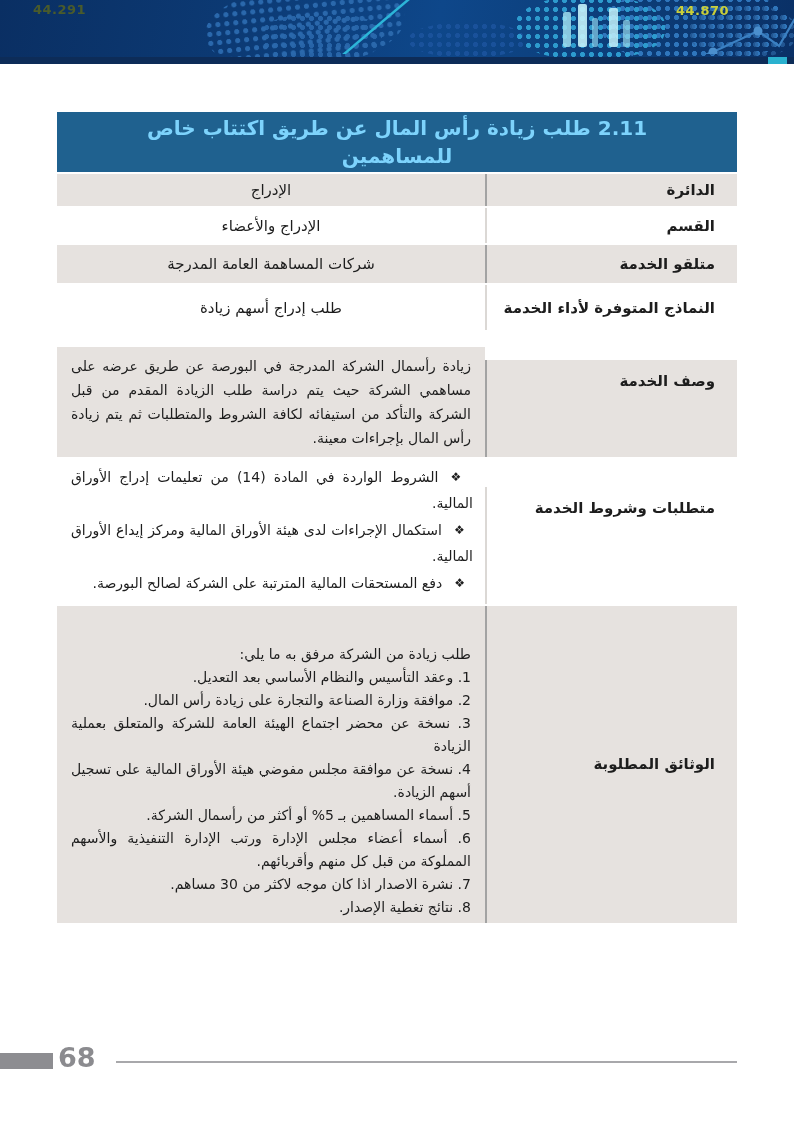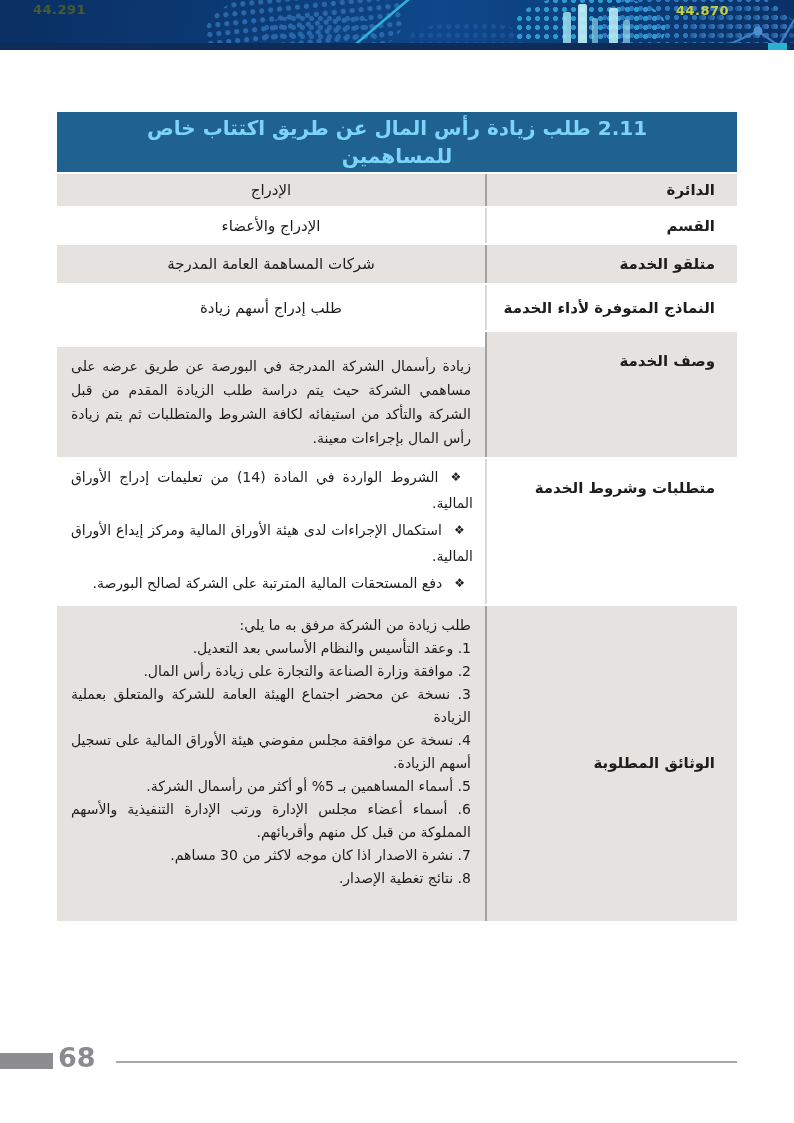--- a/index.html
+++ b/index.html
@@ -4,21 +4,21 @@
 <style>
   * { box-sizing: border-box; }
   html,body { margin:0; padding:0; }
   body {
     width:794px; height:1123px; background:#ffffff; position:relative;
     overflow:hidden; font-family:"DejaVu Sans", sans-serif; color:#1d1d1d;
   }
 
   
   .banner {
-    position:absolute; left:0; top:0; width:794px; height:50px; overflow:hidden;
+    position:absolute; left:0; top:0; width:794px; height:64px; overflow:hidden;
     background:linear-gradient(100deg,#0a2f63 0%, #0c3a74 30%, #0e478a 55%, #0c3d78 78%, #0a3066 100%);
   }
   .dotfield {
     position:absolute;
     background-image:radial-gradient(circle, var(--c) 2.2px, transparent 2.9px);
     background-size:9px 9px;
   }
   .df1 { left:205px; top:-16px; width:200px; height:84px; --c:#2a68ac; transform:rotate(-6deg); border-radius:48%; }
   .df2 { left:262px; top:14px; width:120px; height:46px; --c:#2a68ac; border-radius:40%; opacity:.9; }
   .df3 { left:600px; top:-14px; width:190px; height:80px; --c:#2f76bc; border-radius:50%; }
@@ -51,27 +51,27 @@
     padding:0 22px 0 8px; font-weight:bold; font-size:15px; line-height:22px;
     align-items:center; border-left:2px solid #a3a3a3;
   }
   .trow.white .label-cell { border-left:2px solid #dbd8d5; }
   .value-cell { flex:1; font-size:15px; line-height:22px; }
   .trow.gray .label-cell, .trow.gray .value-cell { background:#e6e2df; }
   .trow.white .label-cell, .trow.white .value-cell { background:#ffffff; }
   .center-val { display:flex; align-items:center; justify-content:center; text-align:center; }
   .r1 { min-height:32px; } .r2 { min-height:35px; } .r3 { min-height:38px; } .r4 { min-height:45px; }
   .r5 { min-height:103px; } .r6 { min-height:131px; } .r7 { min-height:315px; }
-  .top-label { align-items:flex-start; padding-top:18px; }
+  .top-label { align-items:flex-start; padding-top:10px;margin-top:28px; }
   .para-val { padding:7px 14px; text-align:justify; font-size:14px; line-height:24px;margin-top:15px; }
   .bullets-val { padding:6px 12px 4px 14px; font-size:14px; }
   .bullet-item { text-align:justify; line-height:24.5px; margin-bottom:3px; text-indent:8px; }
   .bullet-glyph { font-size:12px; margin-left:12px; position:relative; top:-1px; }
   .docs-val { padding:8px 14px 4px 14px; font-size:14px; }
-  .doc-intro { line-height:23px; }
+  .doc-intro { line-height:23px;margin-top:29px; }
   .doc-item { text-align:justify; line-height:23px; }
 
   
   .footer-block { position:absolute; left:0; top:1053px; width:53px; height:16px; background:#8d8d91; }
   .page-number { position:absolute; left:58px; top:1044px; font-size:27px; line-height:28px; font-weight:bold; color:#8b8b8f; }
   .footer-line { position:absolute; left:116px; top:1061px; width:621px; height:2px; background:#a8a8ab; }
 </style>
 </head>
 <body>
 

